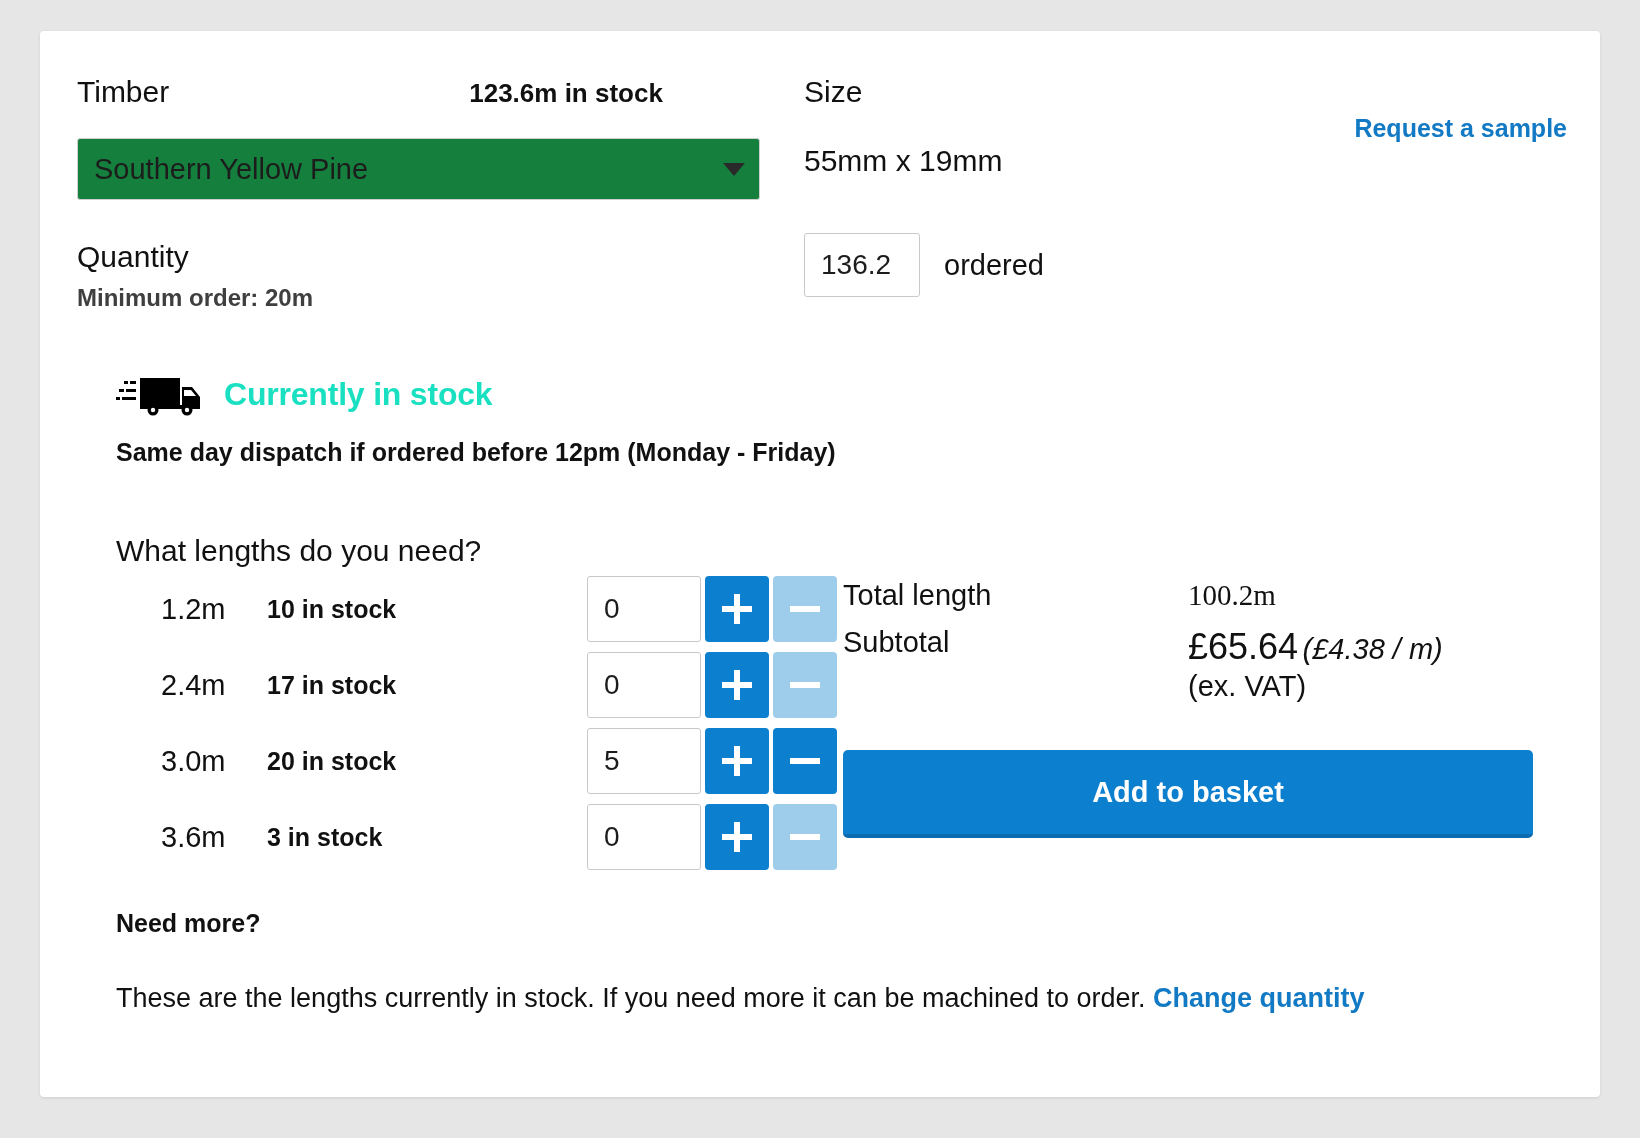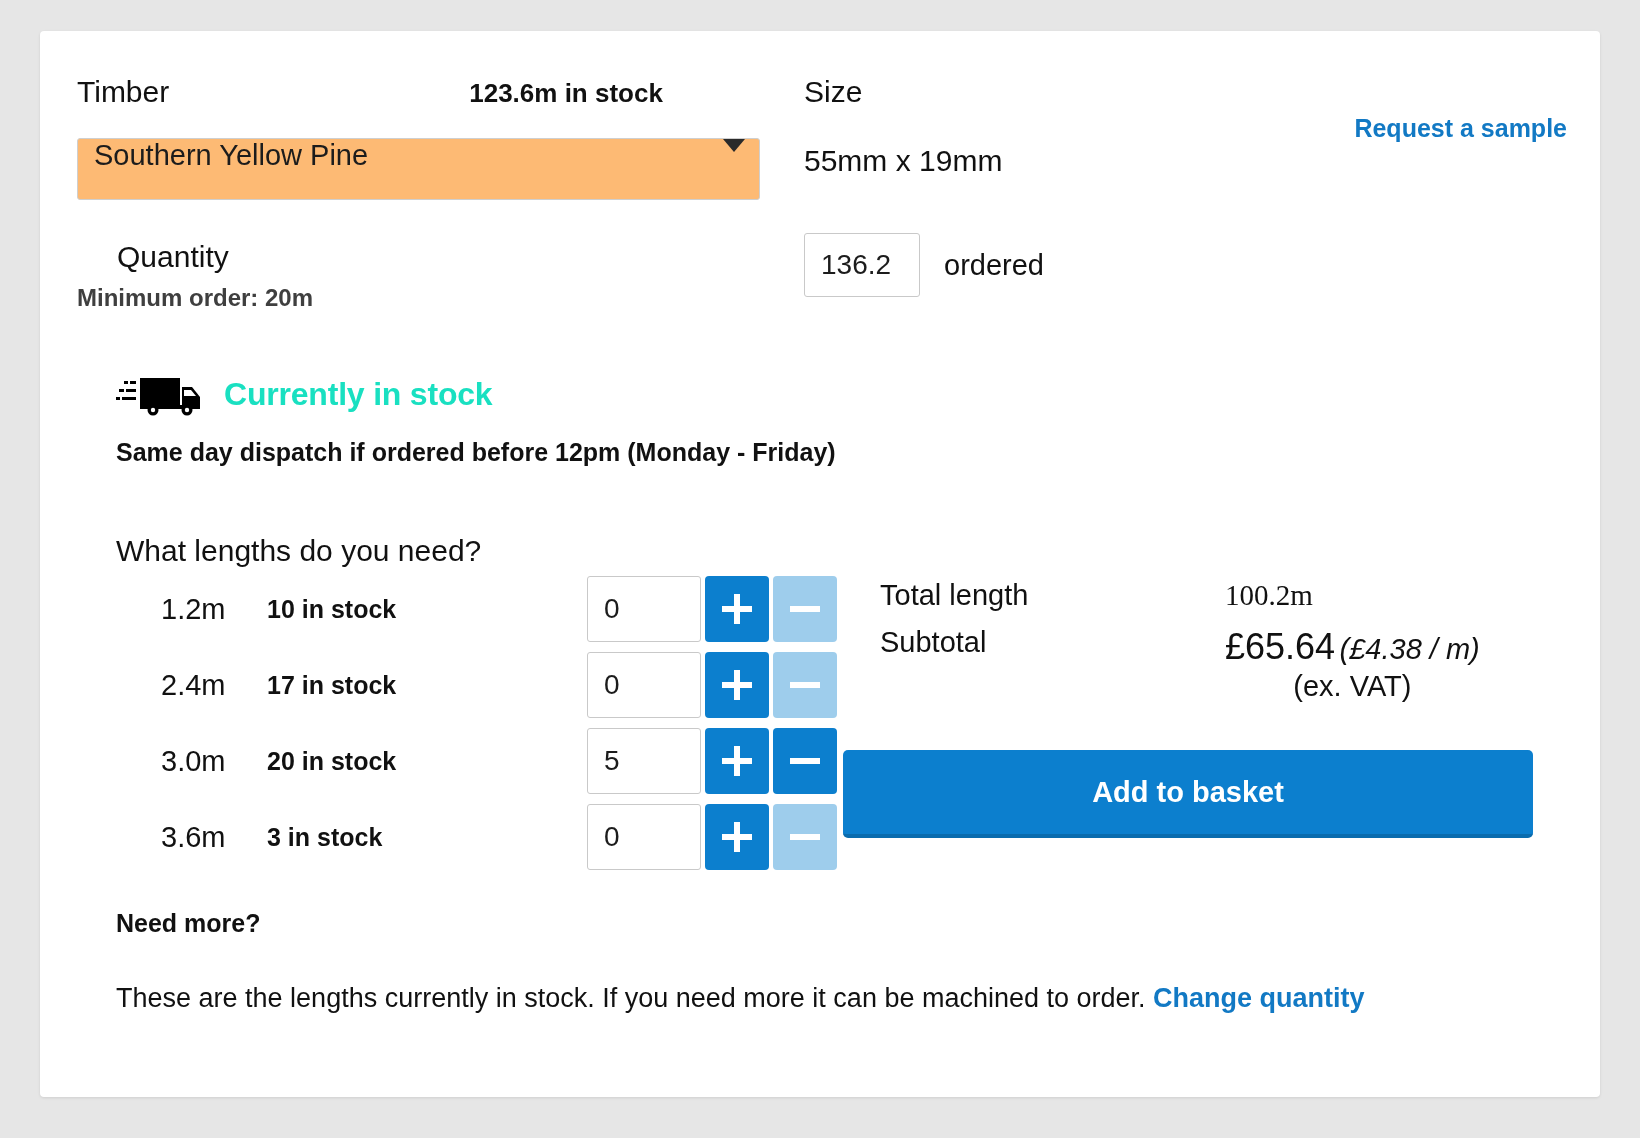--- a/index.html
+++ b/index.html
@@ -66,23 +66,23 @@
   .col-right-inner { position: relative; height: 100%; }
 
   .select-box {
     margin-top: 22px;
     width: 683px;
     height: 62px;
     border: 1px solid #cfcfcf;
     border-radius: 3px;
     box-sizing: border-box;
     display: flex;
-    align-items: flex-start;
+    align-items: center;
     padding: 0 14px 0 16px;
-    background: #fdba74;
+    background: #15803d;
     cursor: pointer;
   }
   .select-value {
     font-size: 29px;
     color: #1c1c1c;
     flex: 1;
   }
   .caret {
     width: 0; height: 0;
     border-left: 11px solid transparent;
@@ -93,21 +93,20 @@
   .size-value {
     margin-top: 28px;
     font-size: 30px;
     color: #111;
   }
 
   .qty-label {
     margin-top: 40px;
     font-size: 30px;
     color: #111;
-    margin-left: 40px;
   }
   .min-order {
     margin-top: 10px;
     font-size: 24px;
     font-weight: bold;
     color: #3f3f3f;
   }
 
   .qty-row {
     margin-top: 55px;
@@ -227,21 +226,21 @@
     margin-left: -15px; margin-top: -3px;
   }
   .step-btn .bar-v {
     width: 6px; height: 30px;
     margin-left: -3px; margin-top: -15px;
   }
 
   
   .totals {
     position: absolute;
-    left: 840px;
+    left: 803px;
     top: 548px;
     width: 700px;
   }
   .tot-row {
     display: flex;
     align-items: flex-start;
     margin-bottom: 14px;
   }
   .tot-label {
     width: 345px;
@@ -259,21 +258,20 @@
   }
   .price-per {
     font-size: 29px;
     color: #111;
     font-style: italic;
   }
   .ex-vat {
     font-size: 29px;
     color: #111;
     margin-top: 2px;
-    text-align: center;
   }
 
   .basket-btn {
     position: absolute;
     left: 803px;
     top: 719px;
     width: 690px;
     height: 88px;
     background: #0c7fce;
     border: none;

